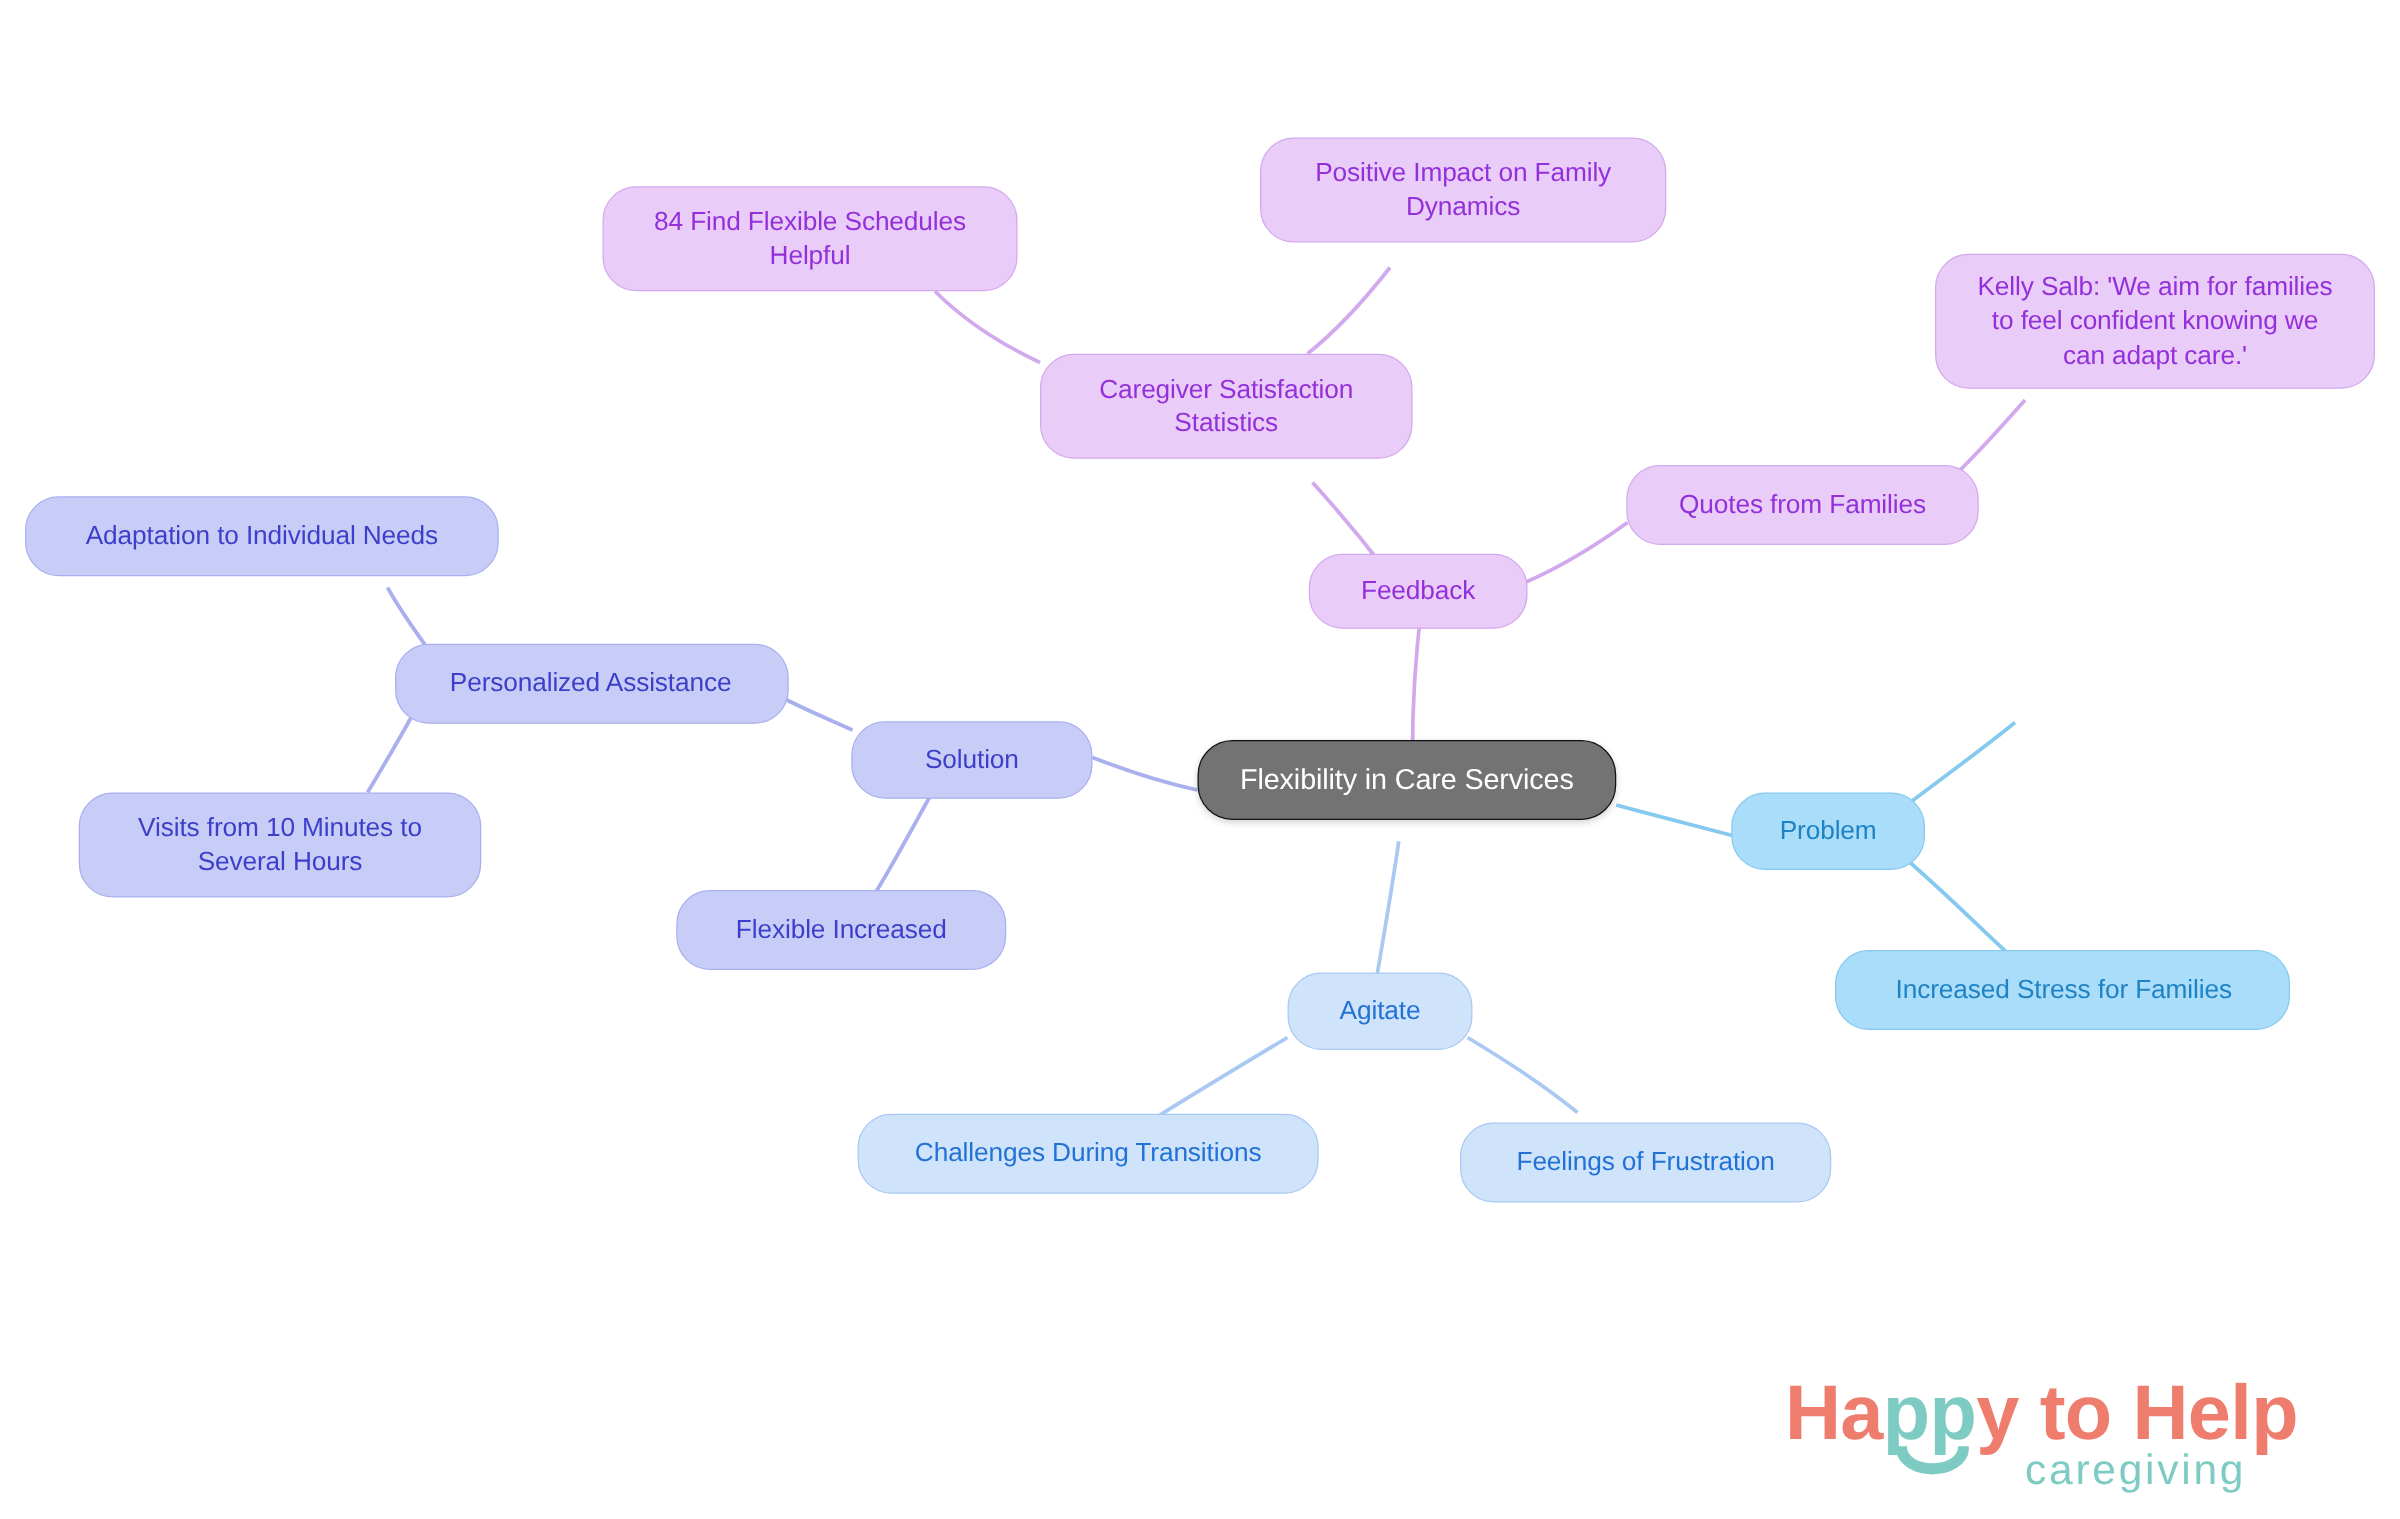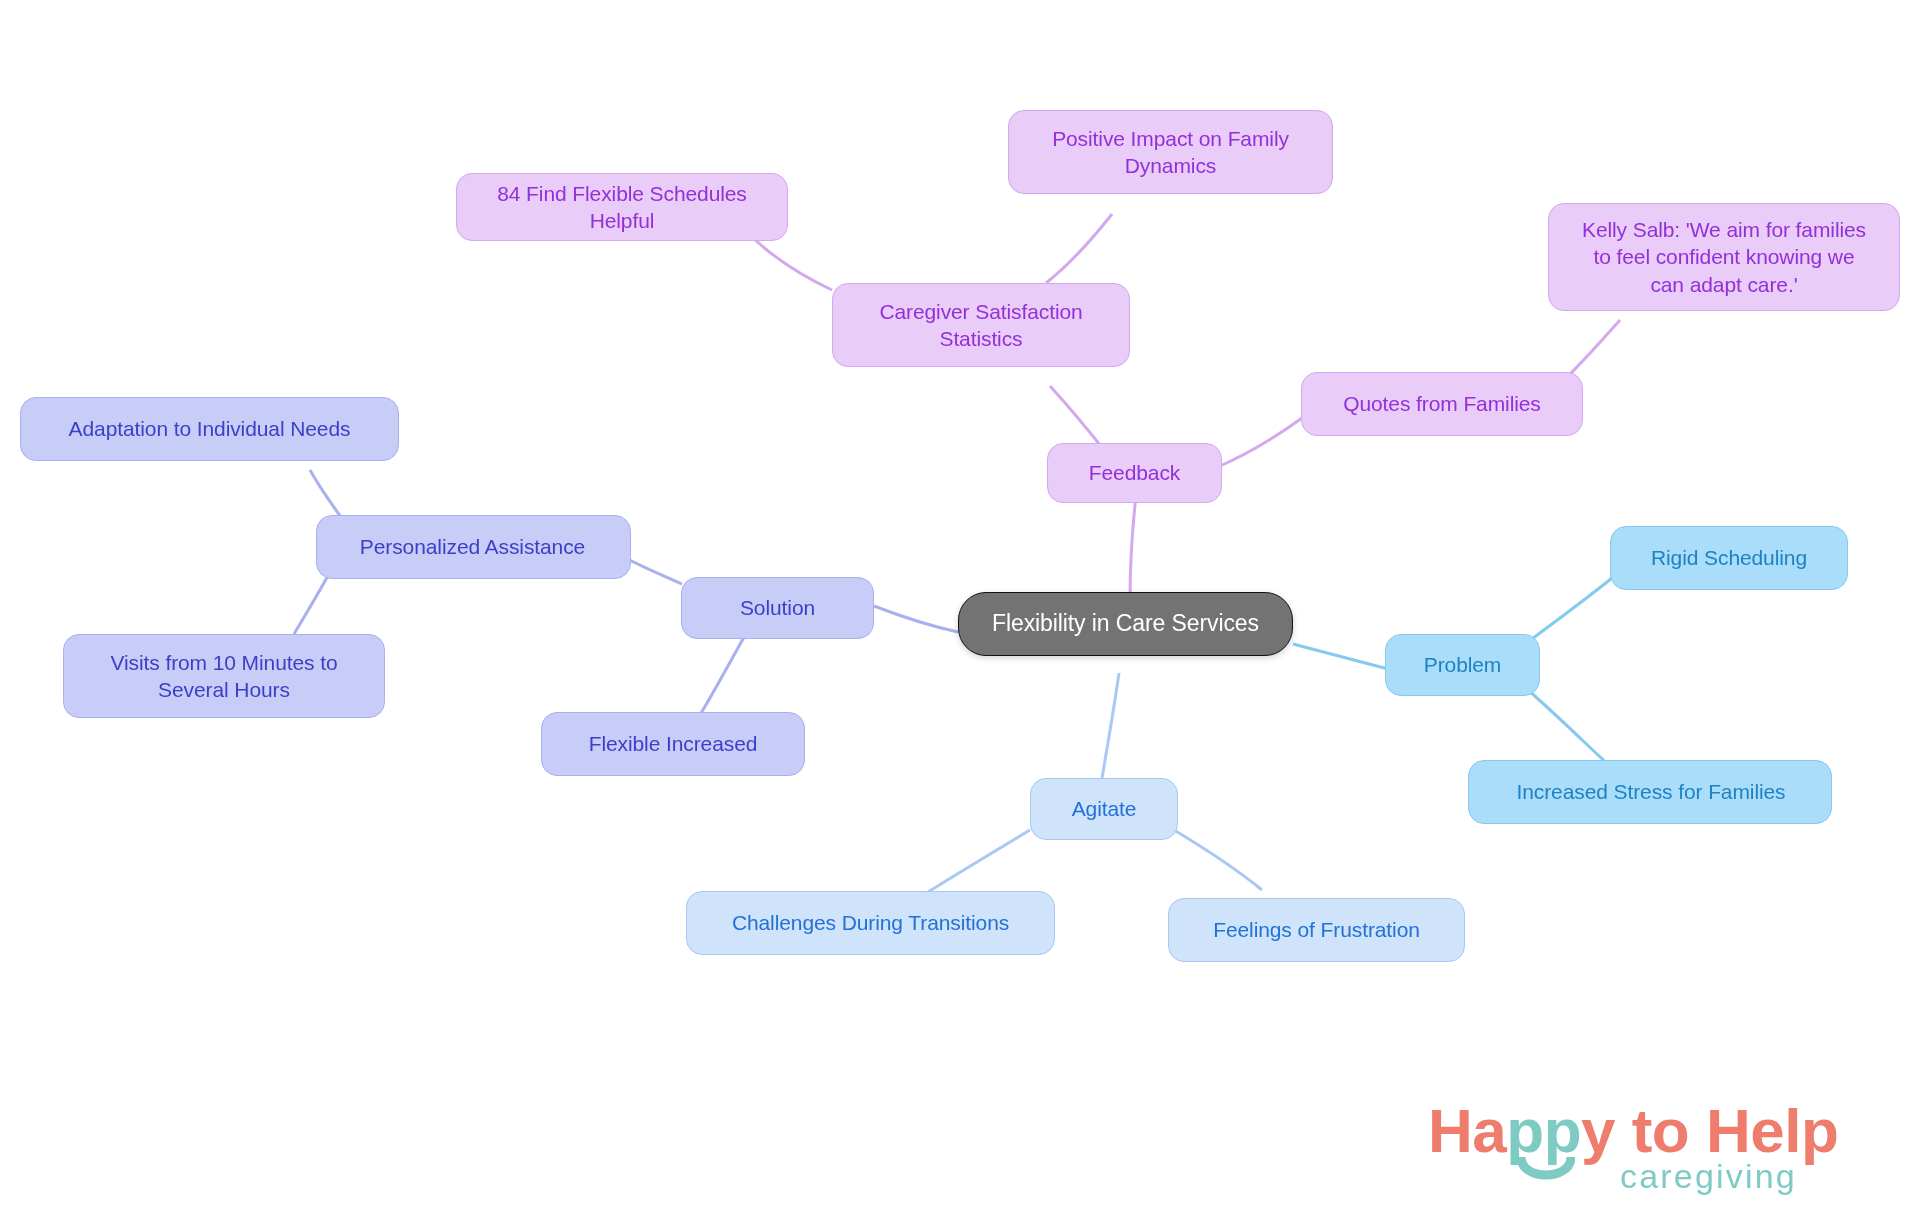--- a/index.html
+++ b/index.html
@@ -31,21 +31,21 @@
     pointer-events: none;
   }
 
   .node {
     position: absolute;
     box-sizing: border-box;
     display: flex;
     align-items: center;
     justify-content: center;
     text-align: center;
-    border-radius: 16px;
+    border-radius: 27px;
     border-width: 1.5px;
     border-style: solid;
     line-height: 1.3;
     padding: 6px 14px;
     white-space: pre-line;
     letter-spacing: -0.1px;
   }
 
   
   .node.root {
@@ -157,21 +157,21 @@
     <path d="M 1174 830 C 1204 848 1240 872 1262 890" fill="none" stroke="#a9c9f3" stroke-width="3"></path>
   </svg>
 
   <div class="node root" style="left:958px; top:592px; width:335px; height:64px;">Flexibility in Care Services</div>
 
   <div class="node purple" style="left:1047px; top:443px; width:175px; height:60px;">Feedback</div>
 
   <div class="node purple" style="left:832px; top:283px; width:298px; height:84px;">Caregiver Satisfaction
 Statistics</div>
 
-  <div class="node purple" style="left:456px; top:149px; width:332px; height:68px;margin-top:24px;">84 Find Flexible Schedules
+  <div class="node purple" style="left:482px; top:149px; width:332px; height:84px;">84 Find Flexible Schedules
 Helpful</div>
 
   <div class="node purple" style="left:1008px; top:110px; width:325px; height:84px;">Positive Impact on Family
 Dynamics</div>
 
   <div class="node purple" style="left:1301px; top:372px; width:282px; height:64px;">Quotes from Families</div>
 
   <div class="node purple" style="left:1548px; top:203px; width:352px; height:108px;">Kelly Salb: 'We aim for families
 to feel confident knowing we
 can adapt care.'</div>
@@ -182,21 +182,20 @@
 
   <div class="node indigo" style="left:20px; top:397px; width:379px; height:64px;">Adaptation to Individual Needs</div>
 
   <div class="node indigo" style="left:63px; top:634px; width:322px; height:84px;">Visits from 10 Minutes to
 Several Hours</div>
 
   <div class="node indigo" style="left:541px; top:712px; width:264px; height:64px;">Flexible Increased</div>
 
   <div class="node cyan" style="left:1385px; top:634px; width:155px; height:62px;">Problem</div>
 
-  <div class="node cyan" style="left:1610px; top:526px; width:238px; height:64px;">Rigid Scheduling</div>
 
   <div class="node cyan" style="left:1468px; top:760px; width:364px; height:64px;padding-left:16px;">Increased Stress for Families</div>
 
   <div class="node softblue" style="left:1030px; top:778px; width:148px; height:62px;">Agitate</div>
 
   <div class="node softblue" style="left:686px; top:891px; width:369px; height:64px;">Challenges During Transitions</div>
 
   <div class="node softblue" style="left:1168px; top:898px; width:297px; height:64px;">Feelings of Frustration</div>
 
   <div id="brand-logo">

